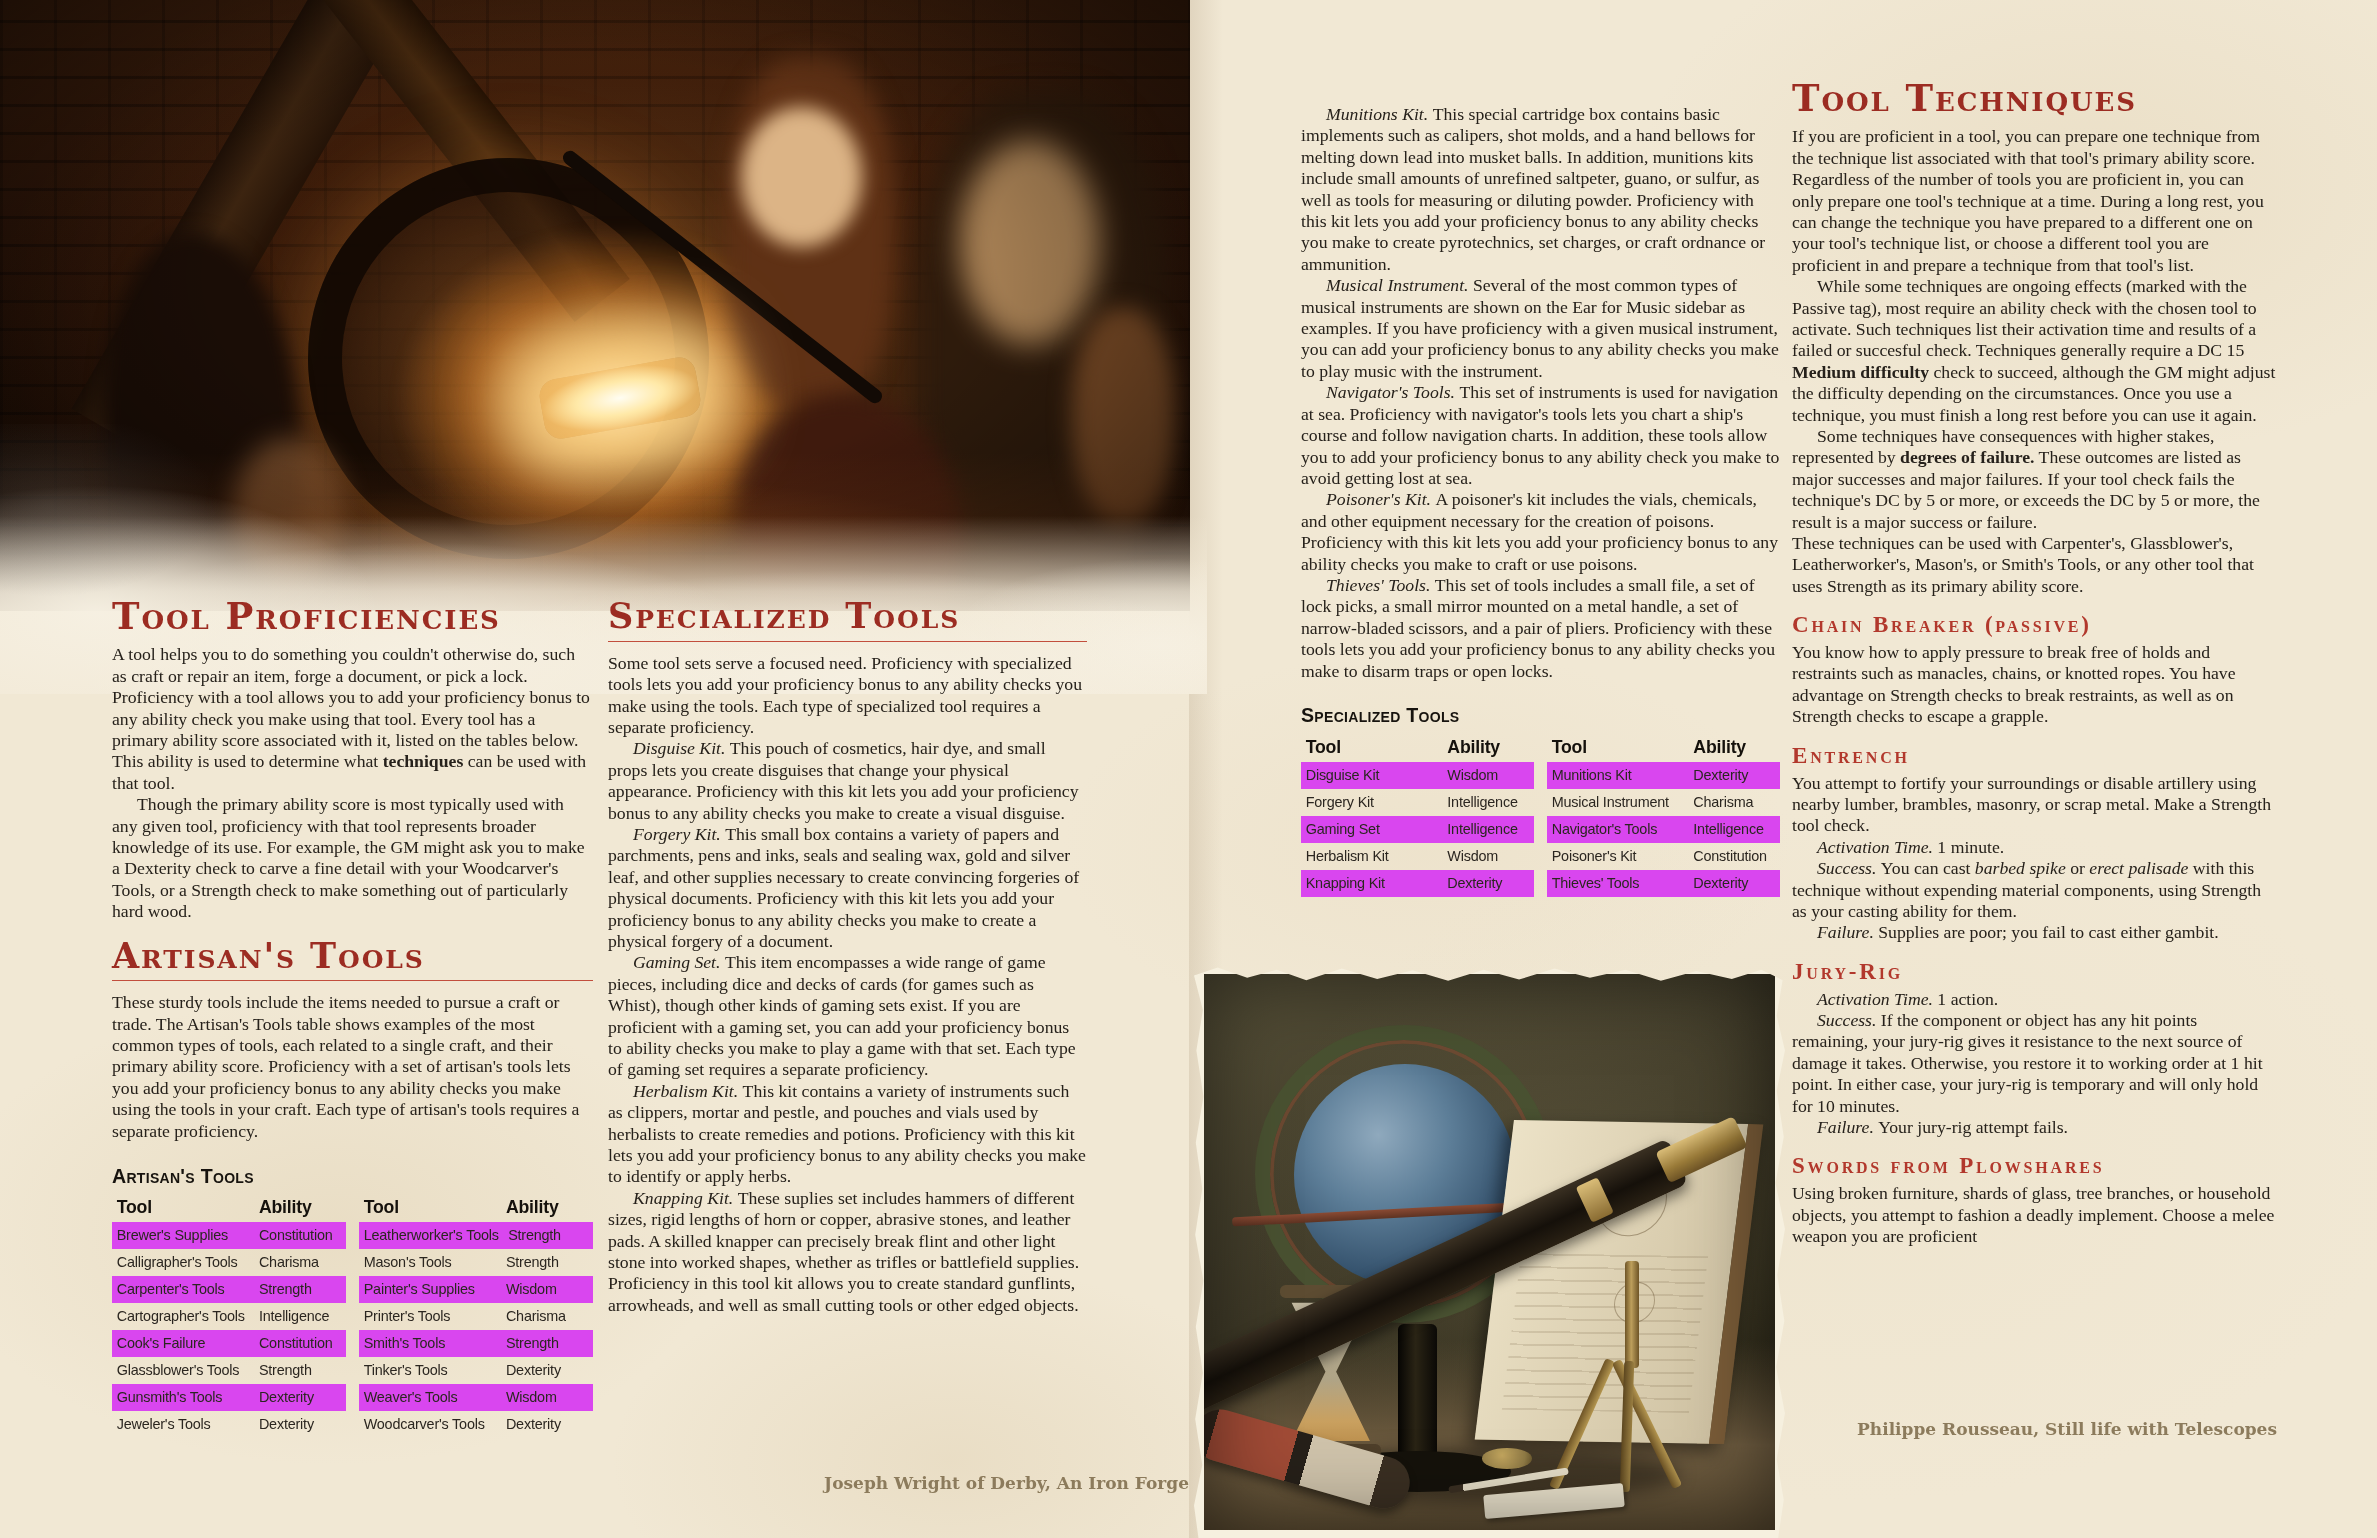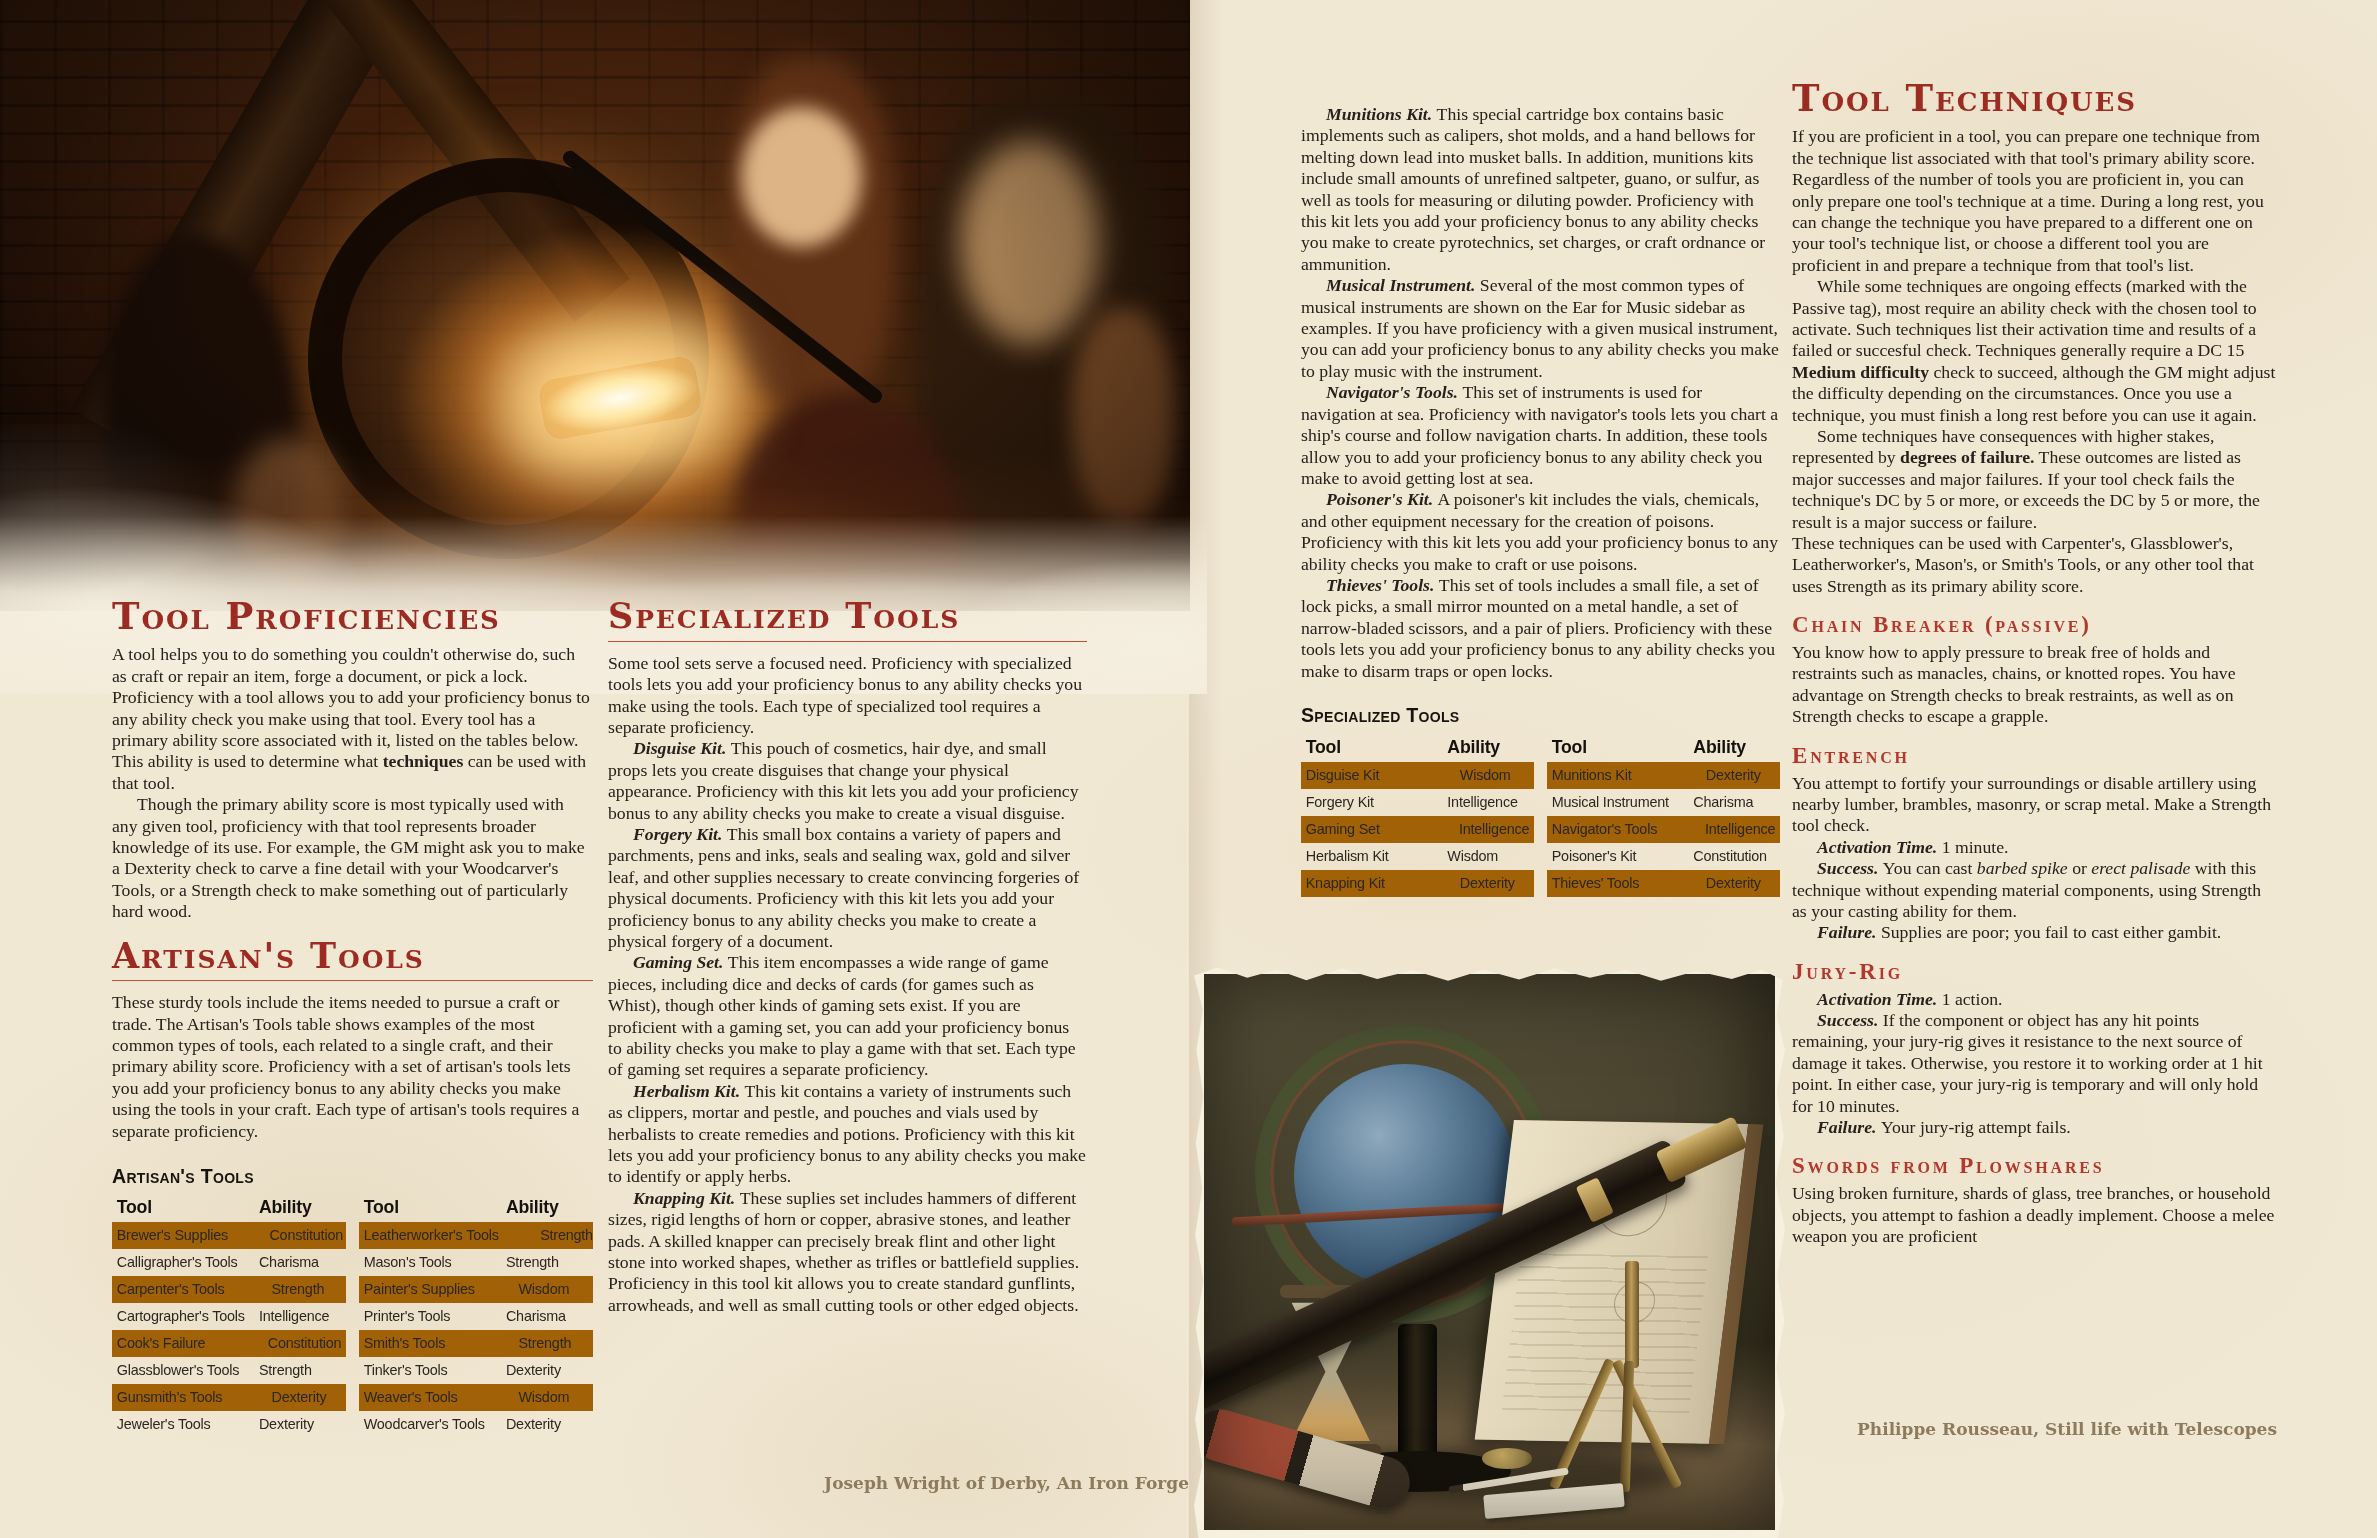--- a/index.html
+++ b/index.html
@@ -22,41 +22,41 @@
   .col { position:absolute; z-index:5; }
   .col1 { left:112px;  top:598px; width:481px; }
   .col2 { left:608px;  top:598px; width:479px; }
   .col3 { left:1301px; top:104px; width:479px; }
   .col4 { left:1792px; top:80px;  width:485px; }
 
   .body-p { font-size:17.7px; line-height:21.4px; color:#26211b; text-align:left; }
   .body-p.indent { text-indent:25px; }
   .b { font-weight:700; }
   .i { font-style:italic; }
-  .lead { font-weight:700; font-style:italic; }
+  .lead { font-weight:400; font-style:italic; }
 
   .h1, .h2 { font-family:"DejaVu Serif","Liberation Serif",serif; font-variant:small-caps;
     font-weight:700; color:#9c2c22; letter-spacing:1.9px; line-height:1; }
   .h1 { font-size:37px; margin:0 0 9.3px 0; }
   .h2 { font-size:35px; margin:15px 0 11.2px 0; padding-bottom:7.5px; border-bottom:1.9px solid #c24e3c; }
   .h2.first { margin-top:0; }
   .h3 { font-family:Liberation Serif, serif; font-variant:small-caps; font-weight:700;
     color:#b2382c; font-size:23px; letter-spacing:2.8px; line-height:1.05; margin:16px 0 4.7px 0; }
 
   
   .table-label { font-family:"Liberation Sans","DejaVu Sans",sans-serif; font-variant:small-caps;
     font-weight:700; font-size:19.6px; color:#17130e; margin:22.4px 0 5.6px 0; letter-spacing:0.3px; }
   .tables-row { display:flex; gap:13px; }
   .subtable { flex:1 1 0; min-width:0; }
   .trow { display:grid; grid-template-columns:1.55fr 1fr; align-items:center; min-height:27px; }
   .trow.thead { min-height:29px; }
   .tcell { font-family:"Liberation Sans","DejaVu Sans",sans-serif; font-size:14.4px; line-height:1.1;
     padding:2.8px 4.7px; color:#2b2620; white-space:nowrap; letter-spacing:-0.2px; }
   .tcell.th { font-size:17.7px; font-weight:700; color:#15110c; white-space:nowrap; }
-  .trow.shaded { background:#a16207;gap:32px; }
+  .trow.shaded { background:#d946ef; }
 
   .caption { position:absolute; z-index:6; font-family:"DejaVu Serif","Liberation Serif",serif;
     font-weight:700; font-size:17px; color:#8c7b5c; text-align:right; }
   .cap-left  { left:0; width:1189px; top:1473px; }
   .cap-right { left:1792px; width:485px; top:1419px; }
 
   
   .p-forge { position:absolute; left:0; top:0; width:1190px; height:611px; overflow:hidden;
     background:#1b0d05; z-index:1; }
   .p-forge > div { position:absolute; }

